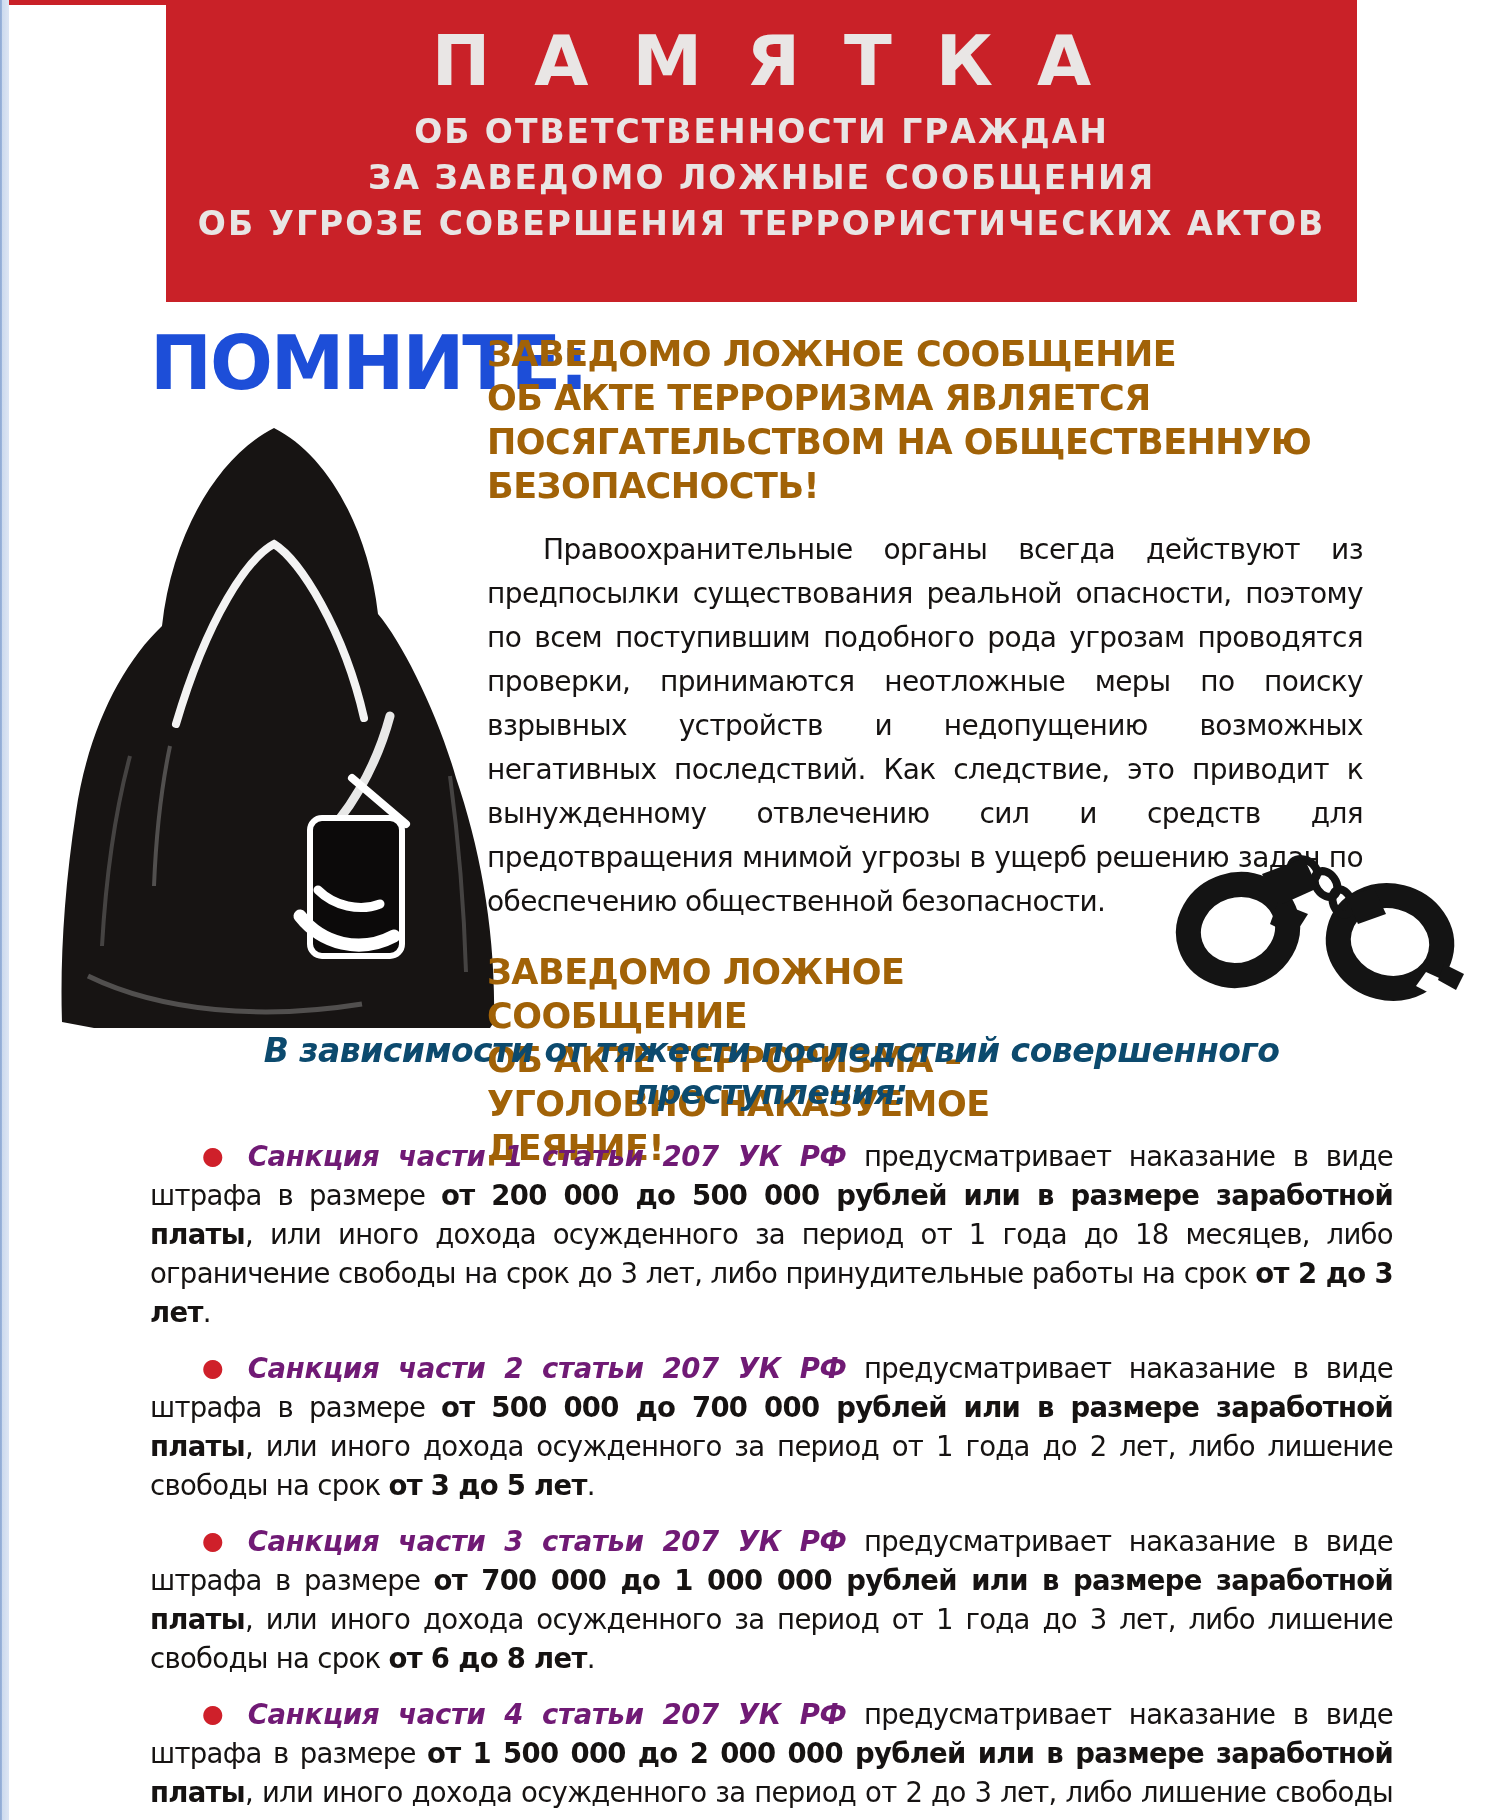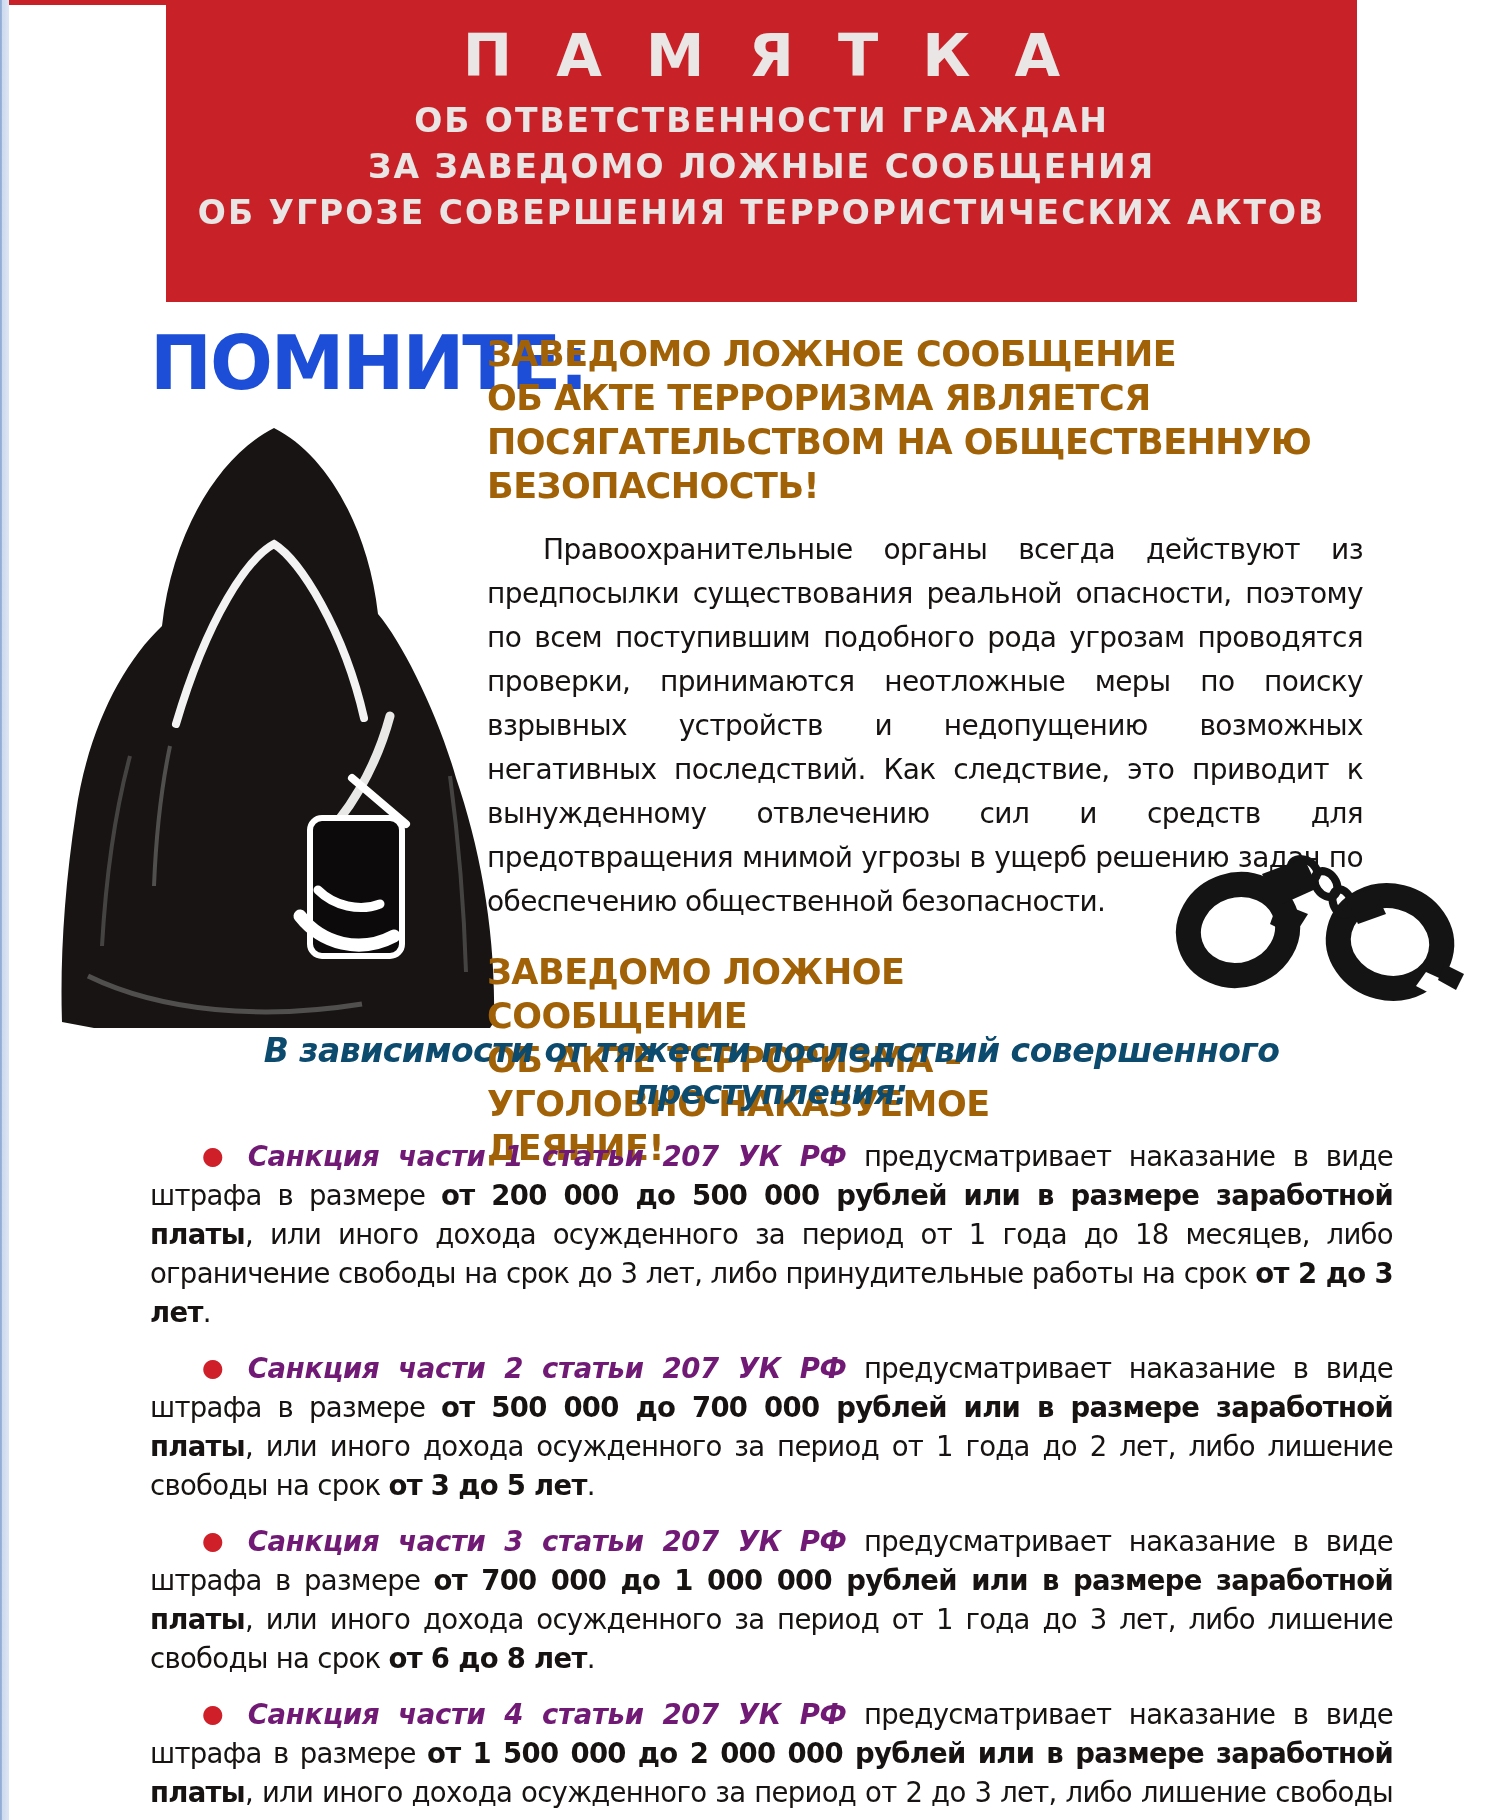--- a/index.html
+++ b/index.html
@@ -7,21 +7,21 @@
        font-family:"DejaVu Sans","Liberation Sans",sans-serif;color:#161312;}
   .page{position:absolute;inset:0;background:#ffffff;}
 
   .edge-strip{position:absolute;left:0;top:0;width:9px;height:1820px;
       background:linear-gradient(90deg,#8fa9d3 0px,#9db7dd 2px,#ccdaee 2px,#dde6f4 9px);}
   .top-rule{position:absolute;left:9px;top:0;width:158px;height:5px;background:#c92128;}
 
   
   .banner{position:absolute;left:166px;top:0;width:1191px;height:302px;
       background:#c92128;text-align:center;color:#e8e5e4;}
-  .banner-title{margin:26px 0 0 0;font-size:59px;line-height:1;font-weight:bold;
+  .banner-title{margin:26px 0 0 0;font-size:70px;line-height:1;font-weight:bold;
       letter-spacing:44px;padding-left:44px;color:#e9e6e5;}
   .banner-sub{margin-top:13px;font-size:33px;line-height:46px;font-weight:bold;letter-spacing:2px;}
 
   
   .remember{position:absolute;left:150px;top:326px;font-size:74px;line-height:1;
       font-weight:bold;letter-spacing:-2px;color:#1d4ed8;}
   .figure{position:absolute;left:42px;top:416px;width:500px;height:612px;}
 
   
   .right-col{position:absolute;left:487px;top:332px;width:876px;}

